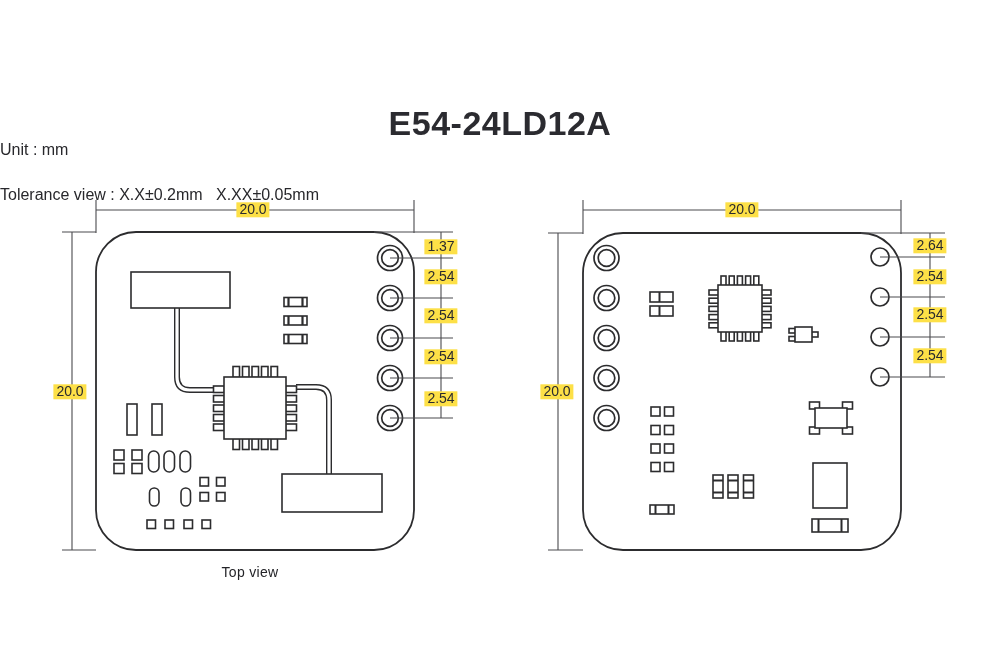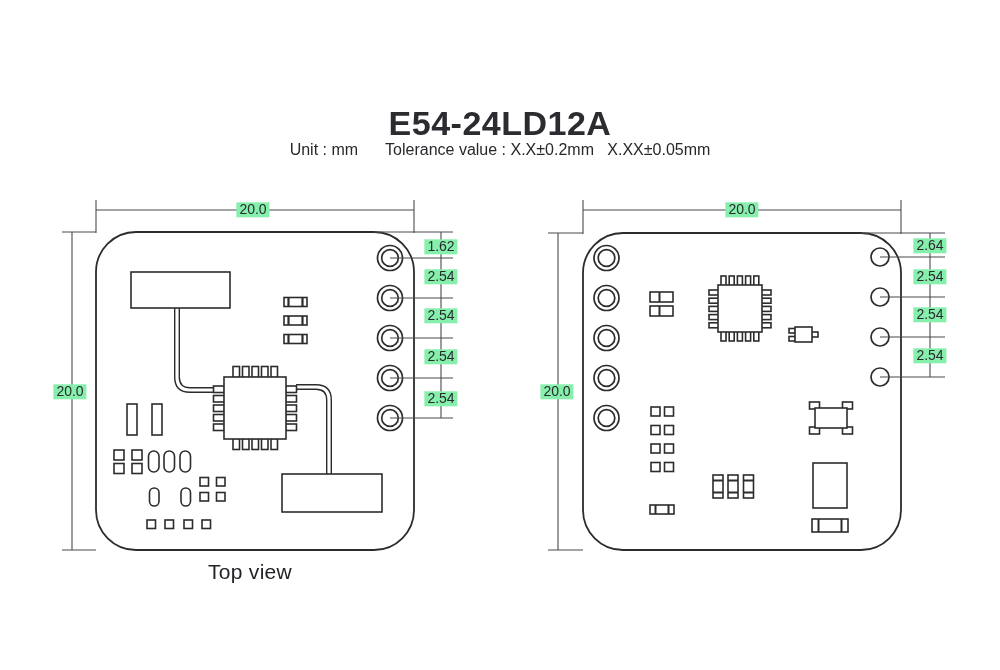--- a/index.html
+++ b/index.html
@@ -2,25 +2,25 @@
 <html><head>
 <meta charset="utf-8">
 <style>
   html,body{margin:0;padding:0;background:#ffffff;}
   body{width:1000px;height:670px;font-family:"Liberation Sans",sans-serif;-webkit-font-smoothing:antialiased;}
   .stage{position:relative;width:1000px;height:670px;background:#ffffff;overflow:hidden;}
   .drawing{position:absolute;left:0;top:0;}
   .title{position:absolute;top:104px;left:0;width:100%;text-align:center;
          font-size:34px;font-weight:600;color:#2b2b30;letter-spacing:0.5px;}
   .subtitle{position:absolute;top:141px;left:0;width:100%;display:flex;justify-content:center;
-            gap:27px;font-size:16px;color:#28282c;}
+            gap:27px;font-size:16px;color:#28282c;flex-direction:column;}
   .subtitle span{white-space:pre;}
   .dim{position:absolute;transform:translate(-50%,-50%);font-size:14px;color:#2a2a2e;
-       background:#86efac;padding:0 3px;white-space:pre;line-height:1.1;}
-  .view-label{position:absolute;transform:translate(-50%,-50%);font-size:21px;color:#242428;
+       background:#fde047;padding:0 3px;white-space:pre;line-height:1.1;}
+  .view-label{position:absolute;transform:translate(-50%,-50%);font-size:14px;color:#242428;
               letter-spacing:0.3px;}
 </style>
 </head>
 <body>
 
 <div class="stage">
 
   <svg class="drawing" width="1000" height="670" viewBox="0 0 1000 670">
 
     <g stroke="#4b4b4f" stroke-width="1.1" fill="none">
@@ -220,26 +220,26 @@
 
     <g stroke="#4b4b4f" stroke-width="1.1" fill="none">
       <path d="M861 233 H945 M880 257 H945 M880 297 H945 M880 337 H945 M880 377 H945 M930 233 V377"></path>
     </g>
   </svg>
 
   <div class="title">E54-24LD12A</div>
 
   <div class="subtitle">
     <span>Unit : mm</span>
-    <span>Tolerance value : X.X±0.2mm   X.XX±0.05mm</span>
+    <span>Tolerance view : X.X±0.2mm   X.XX±0.05mm</span>
   </div>
 
   <span class="dim" style="left:253px;top:210px;">20.0</span>
   <span class="dim" style="left:70px;top:392px;">20.0</span>
-  <span class="dim" style="left:441px;top:246.5px;">1.62</span>
+  <span class="dim" style="left:441px;top:246.5px;">1.37</span>
   <span class="dim" style="left:441px;top:277px;">2.54</span>
   <span class="dim" style="left:441px;top:316px;">2.54</span>
   <span class="dim" style="left:441px;top:357px;">2.54</span>
   <span class="dim" style="left:441px;top:398.5px;">2.54</span>
 
   <span class="dim" style="left:742px;top:210px;">20.0</span>
   <span class="dim" style="left:557px;top:392px;">20.0</span>
   <span class="dim" style="left:930px;top:245.5px;">2.64</span>
   <span class="dim" style="left:930px;top:276.5px;">2.54</span>
   <span class="dim" style="left:930px;top:315px;">2.54</span>

